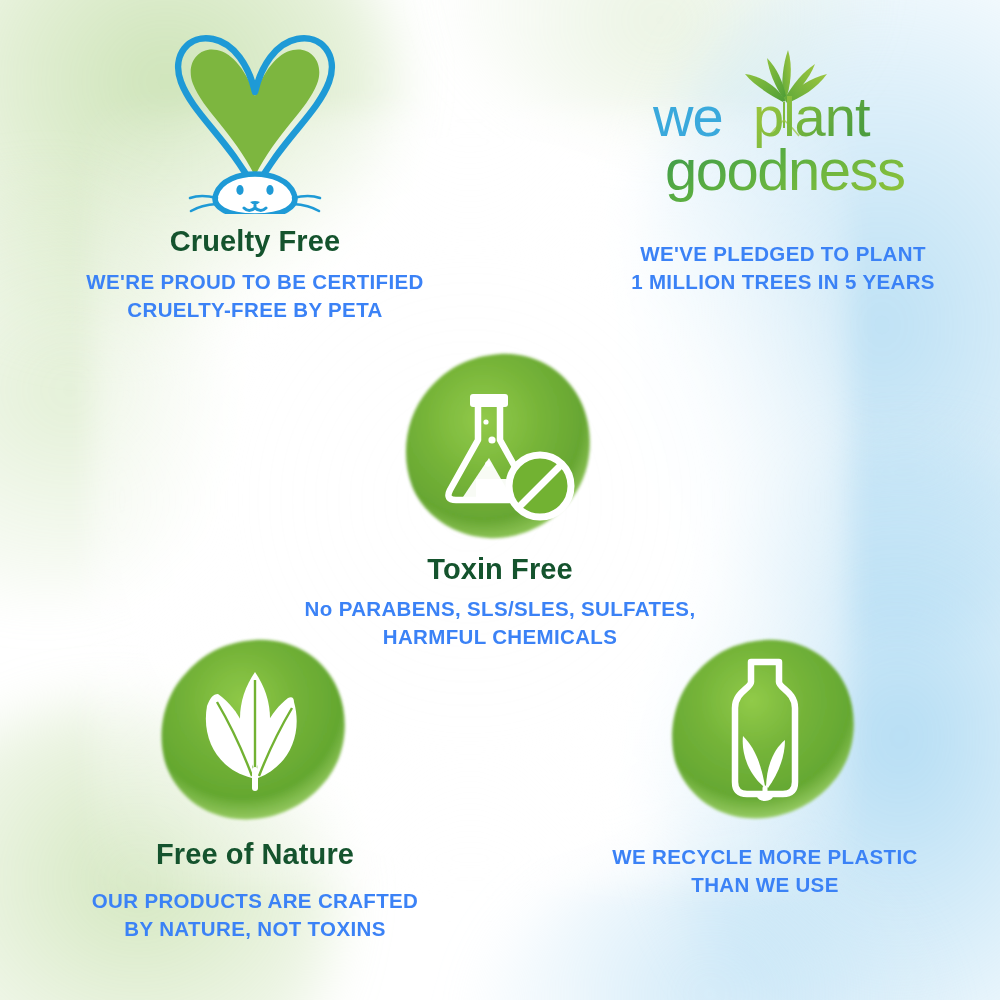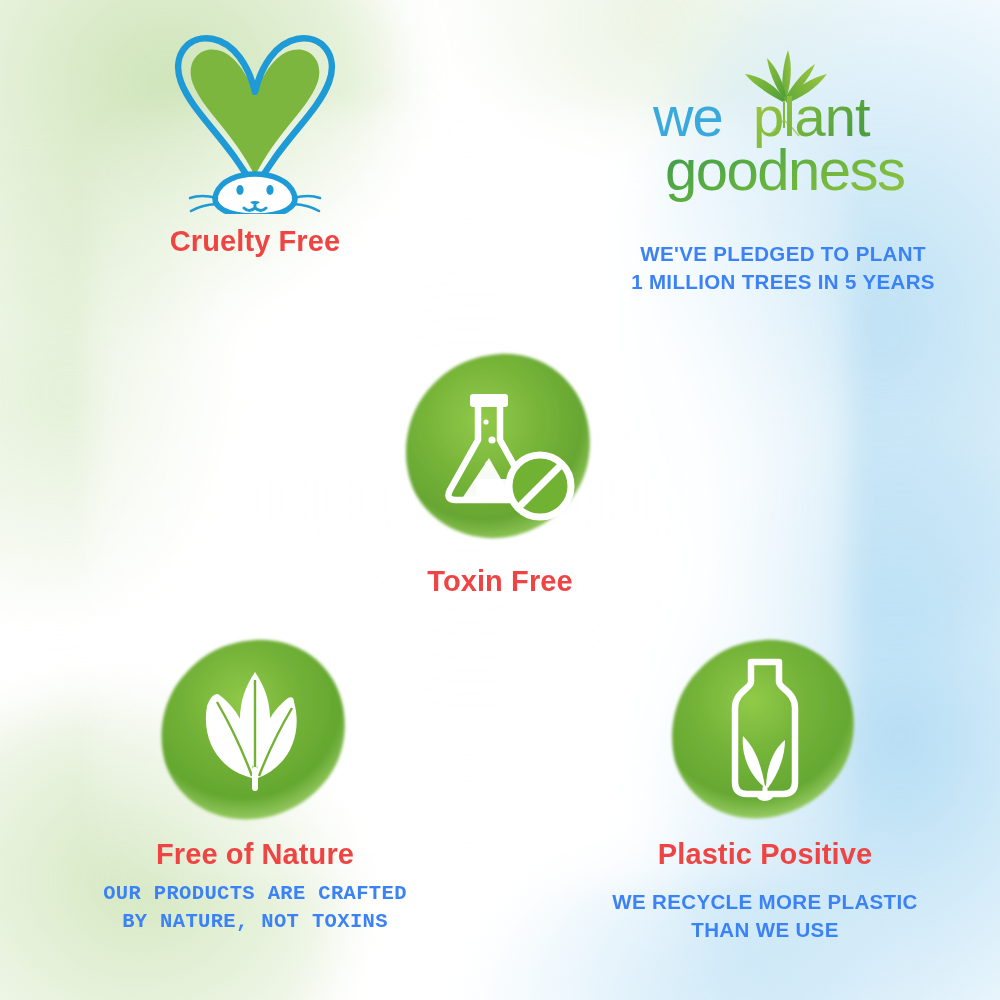--- a/index.html
+++ b/index.html
@@ -124,21 +124,21 @@
     inset: 0;
     z-index: 2;
   }
 
   .badge {
     position: absolute;
     text-align: center;
   }
 
   .badge-title {
-    color: #ef4444;
+    color: #14532d;
     font-size: 29px;
     font-weight: bold;
     letter-spacing: 0.1px;
     line-height: 1.1;
     white-space: nowrap;
   }
 
   .badge-sub {
     color: #3b82f6;
     font-size: 20.5px;
@@ -159,25 +159,25 @@
   #badge-plant-goodness { left: 548px; top: 24px; width: 470px; }
   #badge-toxin-free  { left: 275px; top: 348px; width: 450px; }
   #badge-best-nature { left: 30px;  top: 636px; width: 450px; }
   #badge-plastic-positive { left: 540px; top: 636px; width: 450px; }
 
   #badge-cruelty-free .badge-title { margin-top: 12px; }
   #badge-cruelty-free .badge-sub { margin-top: 10px; }
 
   #badge-plant-goodness .badge-sub { margin-top: 26px; }
 
-  #badge-toxin-free .badge-title { margin-top: 18px; text-align: center; }
+  #badge-toxin-free .badge-title { margin-top: 6px; text-align: center; }
   #badge-toxin-free .badge-sub { margin-top: 9px; }
 
   #badge-best-nature .badge-title { margin-top: 13px; }
-  #badge-best-nature .badge-sub { margin-top: 9px; font-family: Liberation Mono, monospace; }
+  #badge-best-nature .badge-sub { margin-top: 16px; }
 
   #badge-plastic-positive .badge-title { margin-top: 13px; }
   #badge-plastic-positive .badge-sub { margin-top: 17px; }
 </style>
 </head>
 <body>
 
 <div id="bg-layer">
   <div class="wash wash-green-tr"></div>
   <div class="wash wash-blue-r"></div>
@@ -225,20 +225,22 @@
         <path d="M100 181 L100 184 M100 184 Q94 189 89 184 M100 184 Q106 189 111 184" fill="none" stroke="#1E9AD6" stroke-width="3" stroke-linecap="round"></path>
 
         <path d="M62 174 Q46 170 35 174" fill="none" stroke="#1E9AD6" stroke-width="2.6" stroke-linecap="round"></path>
         <path d="M62 180 Q46 181 36 187" fill="none" stroke="#1E9AD6" stroke-width="2.6" stroke-linecap="round"></path>
 
         <path d="M138 174 Q154 170 165 174" fill="none" stroke="#1E9AD6" stroke-width="2.6" stroke-linecap="round"></path>
         <path d="M138 180 Q154 181 164 187" fill="none" stroke="#1E9AD6" stroke-width="2.6" stroke-linecap="round"></path>
       </svg>
     </div>
     <div class="badge-title">Cruelty Free</div>
+    <div class="badge-sub">WE'RE PROUD TO BE CERTIFIED
+CRUELTY-FREE BY PETA</div>
   </div>
 
   <div class="badge" id="badge-plant-goodness">
     <div class="icon-wrap">
       <svg width="300" height="190" viewBox="0 0 300 190">
         <defs>
           <linearGradient id="gradPlant" x1="0" y1="0" x2="1" y2="0.4">
             <stop offset="0%" stop-color="#A9C93C"></stop>
             <stop offset="45%" stop-color="#7FBB3E"></stop>
             <stop offset="100%" stop-color="#4E9E3E"></stop>
@@ -312,20 +314,22 @@
 
         <circle cx="86" cy="74" r="2.6" fill="#ffffff"></circle>
         <circle cx="92" cy="92" r="3.6" fill="#ffffff"></circle>
         <circle cx="88" cy="116" r="2.8" fill="#ffffff"></circle>
 
         <circle cx="140" cy="138" r="31" fill="#72B232" stroke="#ffffff" stroke-width="7"></circle>
         <line x1="121" y1="157" x2="159" y2="119" stroke="#ffffff" stroke-width="7" stroke-linecap="round"></line>
       </svg>
     </div>
     <div class="badge-title">Toxin Free</div>
+    <div class="badge-sub">No PARABENS, SLS/SLES, SULFATES,
+HARMFUL CHEMICALS</div>
   </div>
 
   <div class="badge" id="badge-best-nature">
     <div class="icon-wrap">
       <svg width="200" height="190" viewBox="0 0 200 190">
         <defs>
           <radialGradient id="blobNature" cx="44%" cy="34%" r="66%">
             <stop offset="0%" stop-color="#8CC843"></stop>
             <stop offset="46%" stop-color="#6FB031"></stop>
             <stop offset="82%" stop-color="#60A52B"></stop>
@@ -404,18 +408,17 @@
         <path d="M100 150
                  C 96 128, 90 112, 78 100
                  C 76 118, 84 138, 98 150 Z" fill="#ffffff"></path>
         <path d="M101 150
                  C 102 130, 108 114, 120 104
                  C 120 122, 112 140, 103 152 Z" fill="#ffffff"></path>
         <path d="M100 152 L100 160" stroke="#ffffff" stroke-width="5" stroke-linecap="round" fill="none"></path>
         <ellipse cx="100" cy="160" rx="8" ry="5" fill="#ffffff"></ellipse>
       </svg>
     </div>
-    <div class="badge-title">Plastic Positive</div>
     <div class="badge-sub">WE RECYCLE MORE PLASTIC
 THAN WE USE</div>
   </div>
 
 </div>
 
 </body></html>

